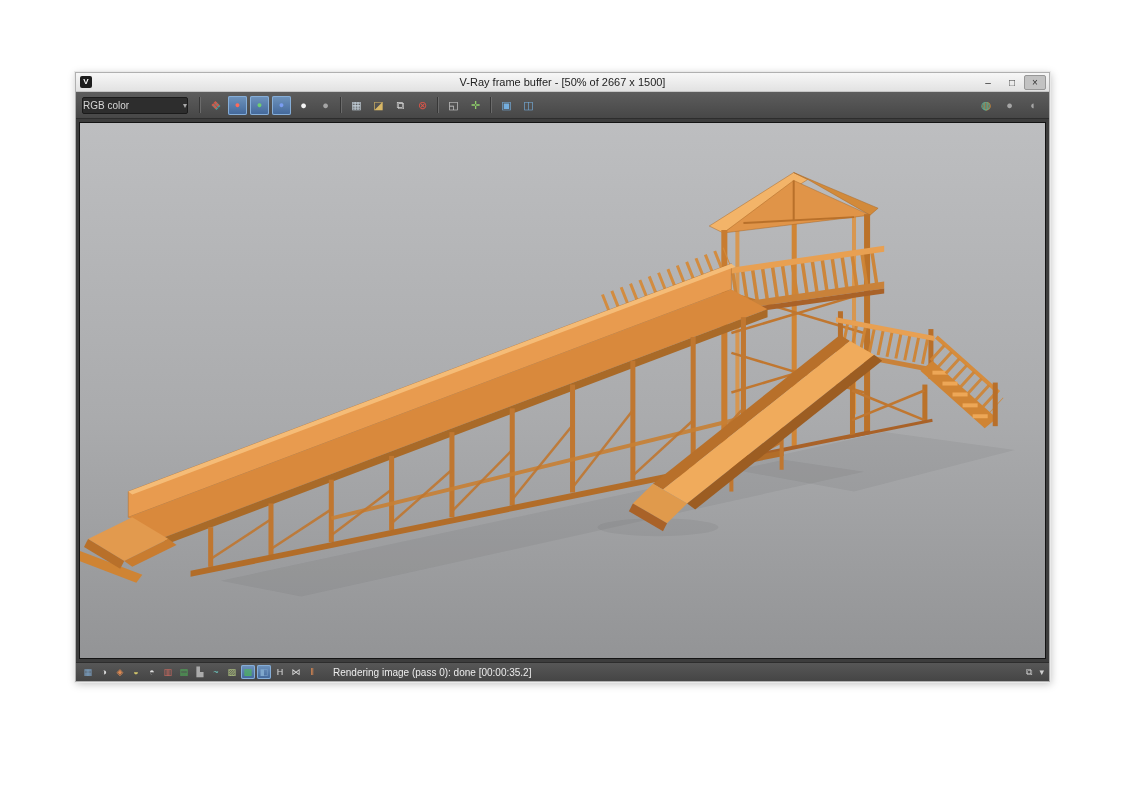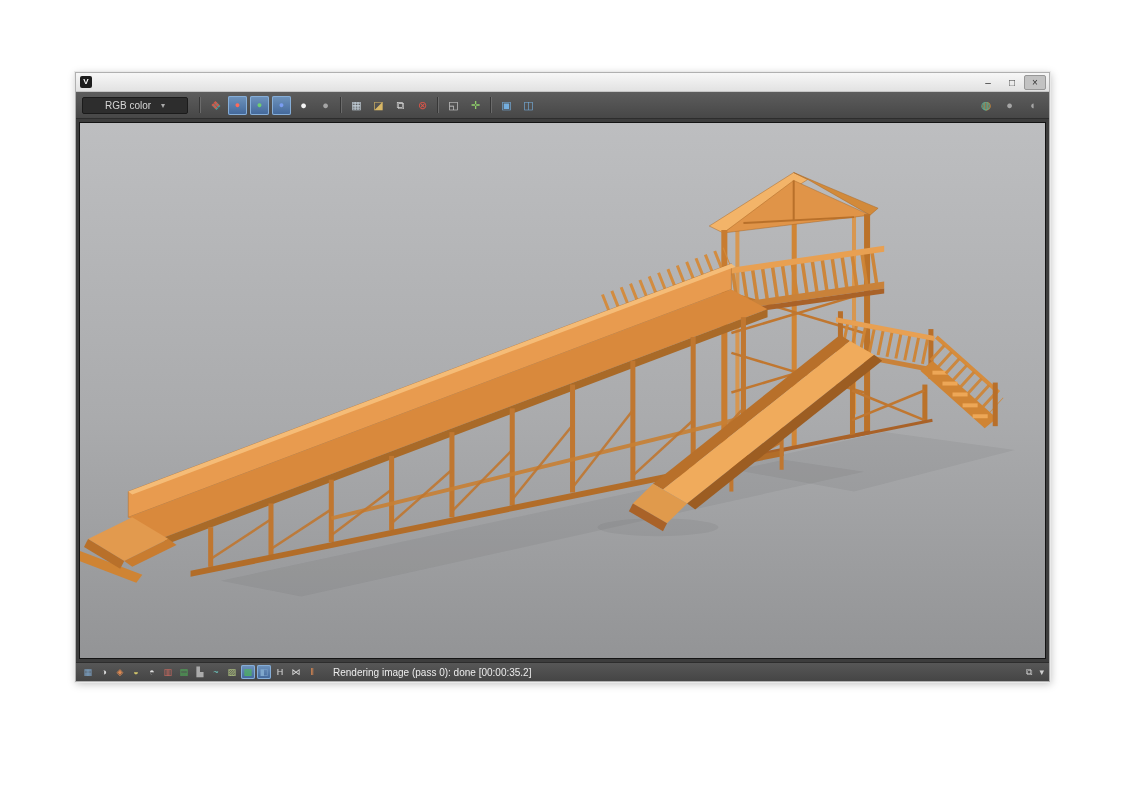--- a/index.html
+++ b/index.html
@@ -31,21 +31,21 @@
   }
   .win-btn.close{background:#c2c2c2;border:1px solid #979797;border-radius:2px;margin-right:3px;width:22px;}
   
   .toolbar{
     flex:0 0 26px;background:linear-gradient(#5d5d5d,#474747);
     display:flex;align-items:center;padding:0 6px;gap:3px;border-bottom:1px solid #2d2d2d;
   }
   .dropdown{
     width:106px;height:17px;background:#2d2d2d;border:1px solid #1b1b1b;border-radius:2px;
     color:#d6d6d6;font-size:10px;display:flex;align-items:center;justify-content:space-between;
-    padding:0 22px;margin-right:6px;box-sizing:border-box;
+    padding:0 0;margin-right:6px;box-sizing:border-box;
   }
   .dropdown .arrow{font-size:8px;color:#a9a9a9;}
   .tbi{
     width:19px;height:19px;display:inline-flex;align-items:center;justify-content:center;
     font-size:11px;border-radius:2px;color:#cfcfcf;flex:0 0 auto;
   }
   .tbi.pressed{background:linear-gradient(#6f94bd,#42679a);box-shadow:inset 0 0 0 1px #86aed8;}
   .sep{width:1px;height:16px;background:#373737;border-right:1px solid #6b6b6b;margin:0 2px;flex:0 0 auto;}
   .toolbar-right{margin-left:auto;display:flex;gap:5px;}
   .c-multi{color:#d05a4a;text-shadow:1px 1px 0 #3f9e9e;}
@@ -85,20 +85,21 @@
   .s-red{color:#d06a60;} .s-grn{color:#4fb858;} .s-tl{color:#6fcec6;} .s-gr2{color:#ababab;}
   .s-hch{color:#b9cf86;}
 </style>
 </head>
 <body>
 
 <div class="window">
 
   <div class="titlebar">
     <span class="app-icon">V</span>
+    <span class="title">V-Ray frame buffer - [50% of 2667 x 1500]</span>
     <span class="win-controls">
       <button class="win-btn">–</button>
       <button class="win-btn">□</button>
       <button class="win-btn close">×</button>
     </span>
   </div>
 
   <div class="toolbar">
     <div class="dropdown">
       <span>RGB color</span>

